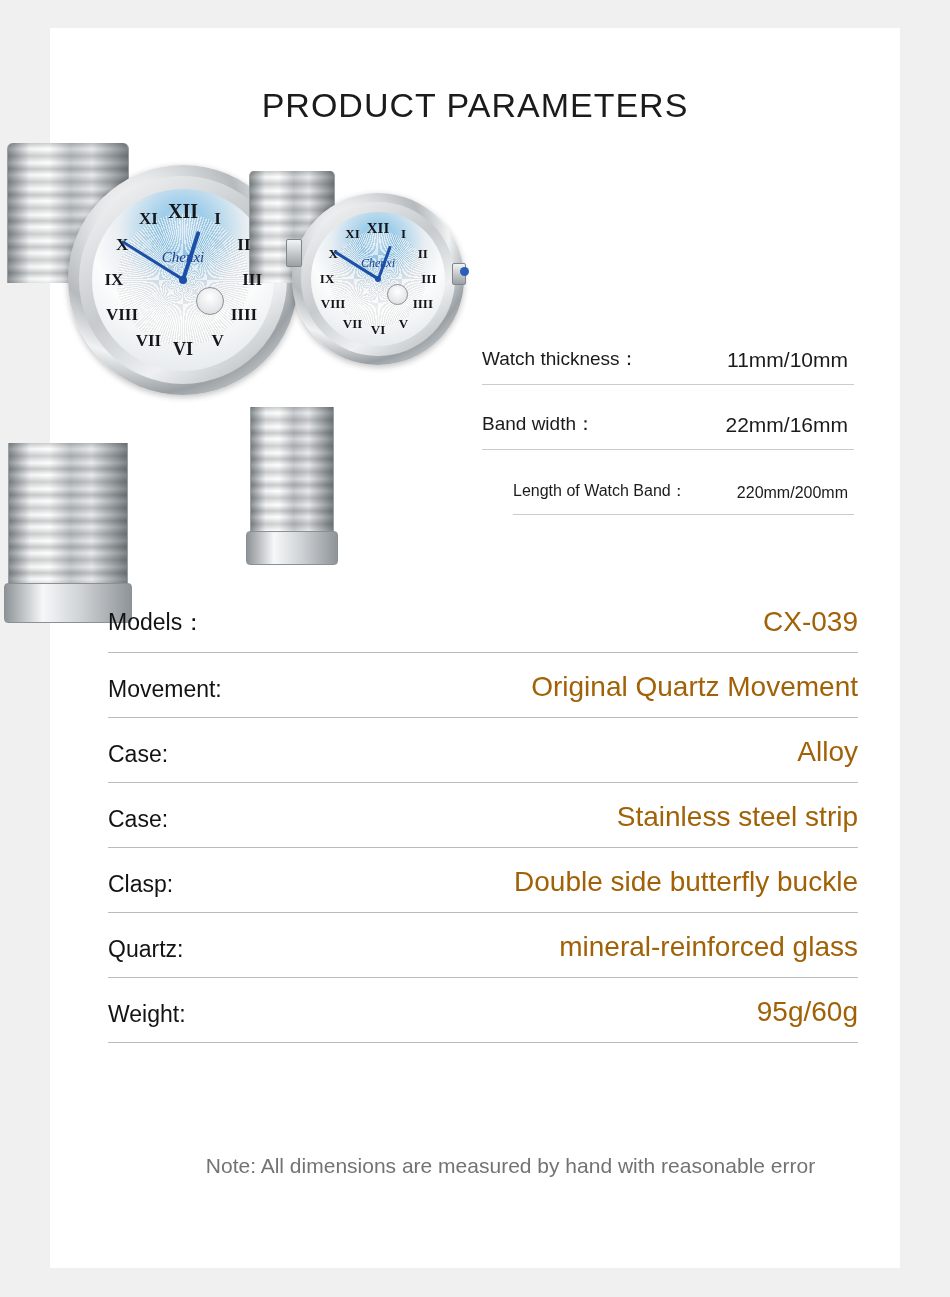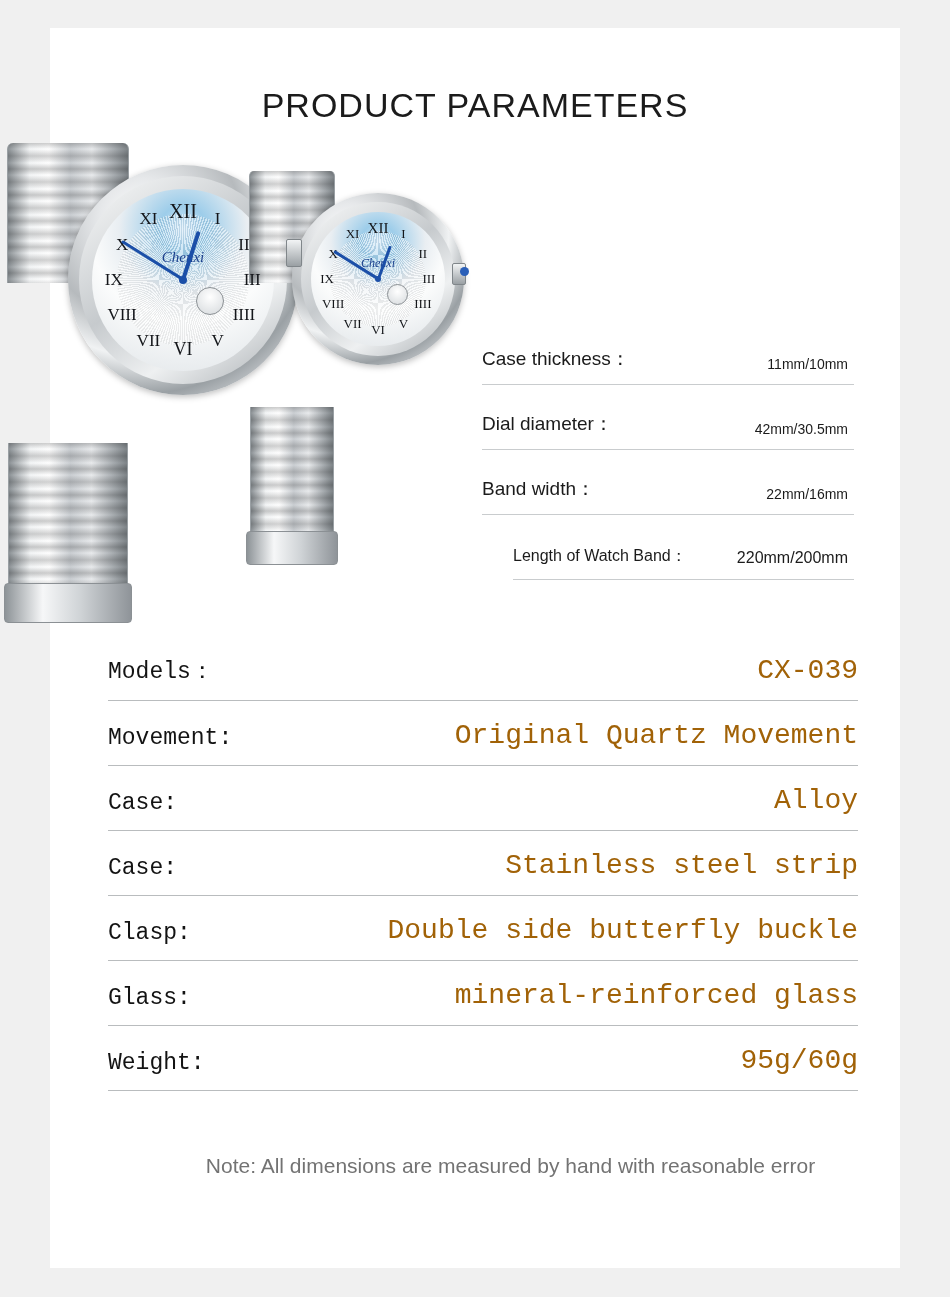--- a/index.html
+++ b/index.html
@@ -88,21 +88,21 @@
     position: absolute;
     left: 14%; top: 14%; right: 14%; bottom: 14%;
     border-radius: 50%;
     background:
       repeating-conic-gradient(from 0deg, rgba(0,0,0,0.055) 0deg 1.2deg, rgba(255,255,255,0.5) 1.2deg 2.4deg);
   }
   .roman {
     position: absolute;
     font-family: "Liberation Serif", serif;
     color: #14161a;
-    font-weight: 400;
+    font-weight: 700;
     transform: translate(-50%, -50%);
     z-index: 3;
   }
   .brand {
     position: absolute;
     left: 50%;
     transform: translateX(-50%);
     font-family: "Liberation Serif", serif;
     font-style: italic;
     color: #1b3f8c;
@@ -168,33 +168,32 @@
     position: absolute;
     left: 0;
     bottom: 12px;
     font-size: 19px;
     color: #1b1b1b;
   }
   .spec-right .v {
     position: absolute;
     right: 6px;
     bottom: 12px;
-    font-size: 14px;
+    font-size: 21px;
     color: #1b1b1b;
   }
   .spec-right .row.tight .k { font-size: 16px; }
   .spec-right .row.tight .v { font-size: 16px; }
 
   
   .spec-main {
     position: absolute;
     left: 58px;
-    top: 608px;
+    top: 560px;
     width: 750px;
-    font-family: Liberation Mono, monospace;
   }
   .spec-main .row {
     position: relative;
     height: 64px;
     border-bottom: 1px solid #b9bcbe;
   }
   .spec-main .k {
     position: absolute;
     left: 0;
     bottom: 14px;
@@ -294,26 +293,22 @@
             <div class="hand" style="left:50%;top:11%;width:2.5px;height:39%;margin-left:-1.25px;transform:rotate(-58deg);"></div>
             <div class="pivot" style="left:50%;top:50%;width:6px;height:6px;margin:-3px 0 0 -3px;"></div>
           </div>
         </div>
       </div>
     </div>
   </div>
 
   <div class="spec-right">
     <div class="row">
-      <span class="k">Case thickness：</span>
+      <span class="k">Watch thickness：</span>
       <span class="v">11mm/10mm</span>
-    </div>
-    <div class="row">
-      <span class="k">Dial diameter：</span>
-      <span class="v">42mm/30.5mm</span>
     </div>
     <div class="row">
       <span class="k">Band width：</span>
       <span class="v">22mm/16mm</span>
     </div>
     <div class="row tight">
       <span class="k">Length of Watch Band：</span>
       <span class="v">220mm/200mm</span>
     </div>
   </div>
@@ -333,21 +328,21 @@
     </div>
     <div class="row">
       <span class="k">Case:</span>
       <span class="v">Stainless steel strip</span>
     </div>
     <div class="row">
       <span class="k">Clasp:</span>
       <span class="v">Double side butterfly buckle</span>
     </div>
     <div class="row">
-      <span class="k">Glass:</span>
+      <span class="k">Quartz:</span>
       <span class="v">mineral-reinforced glass</span>
     </div>
     <div class="row">
       <span class="k">Weight:</span>
       <span class="v">95g/60g</span>
     </div>
   </div>
 
   <div class="note">Note: All dimensions are measured by hand with reasonable error</div>
 </div>

